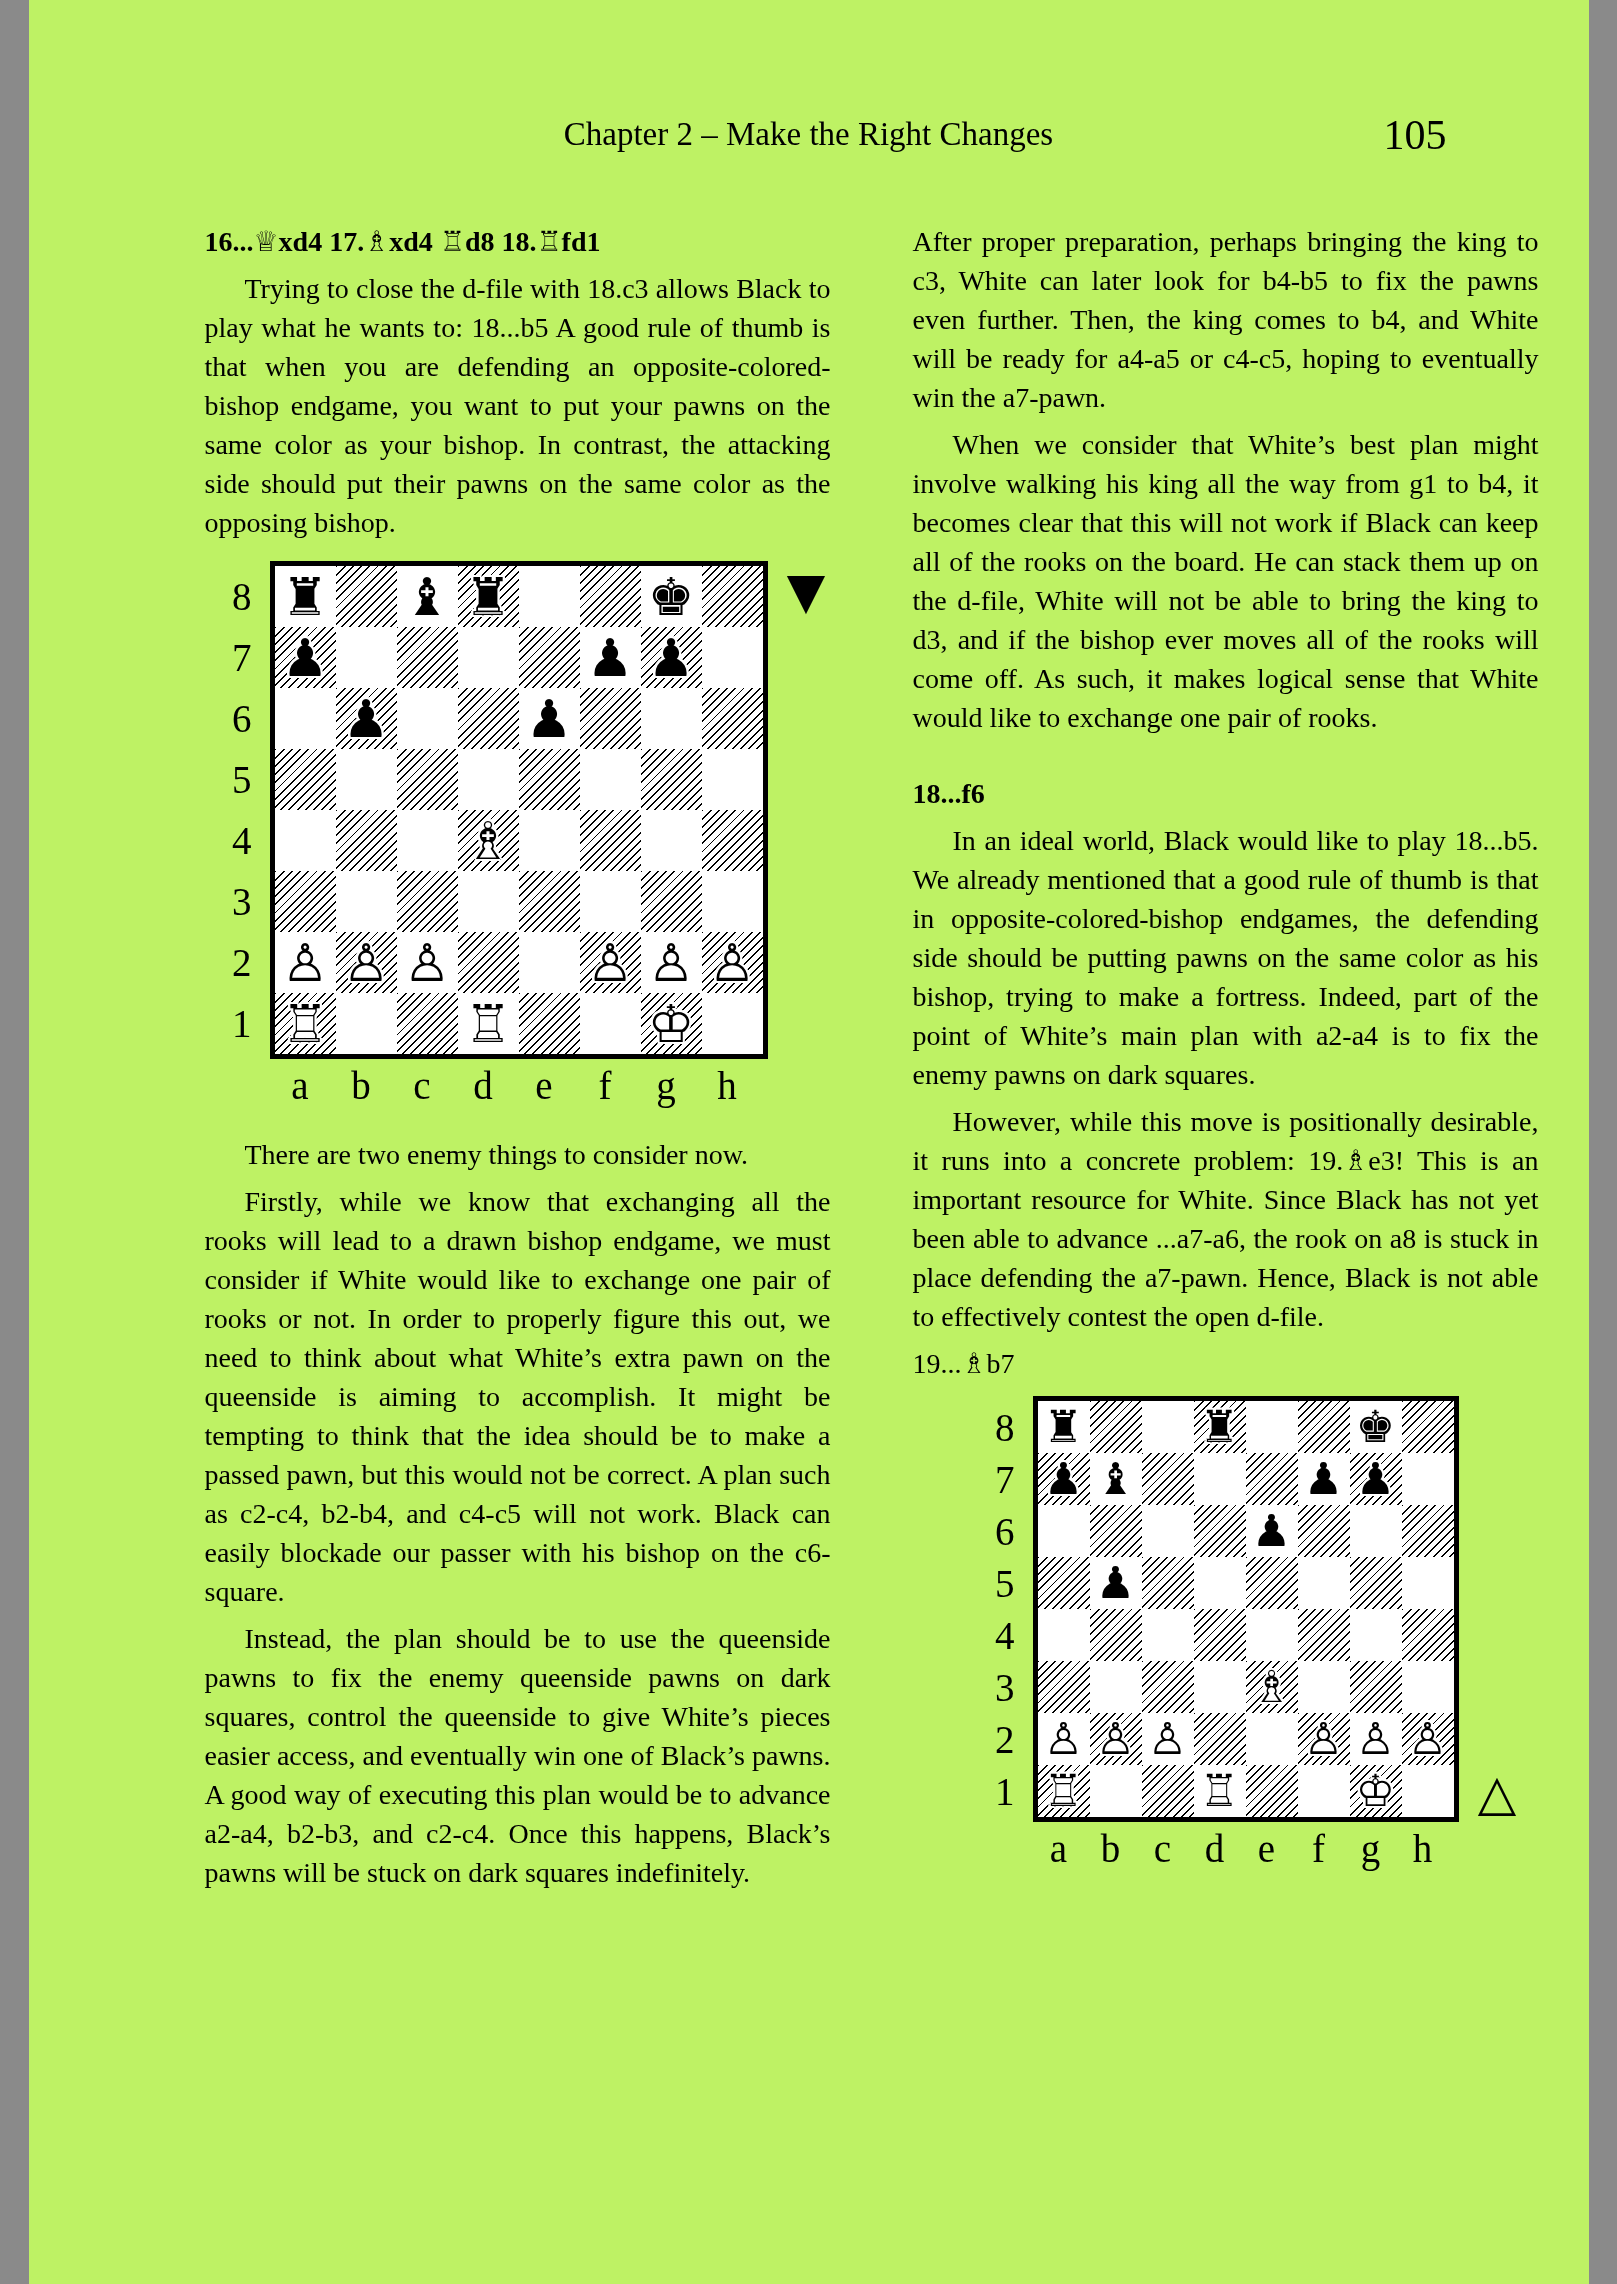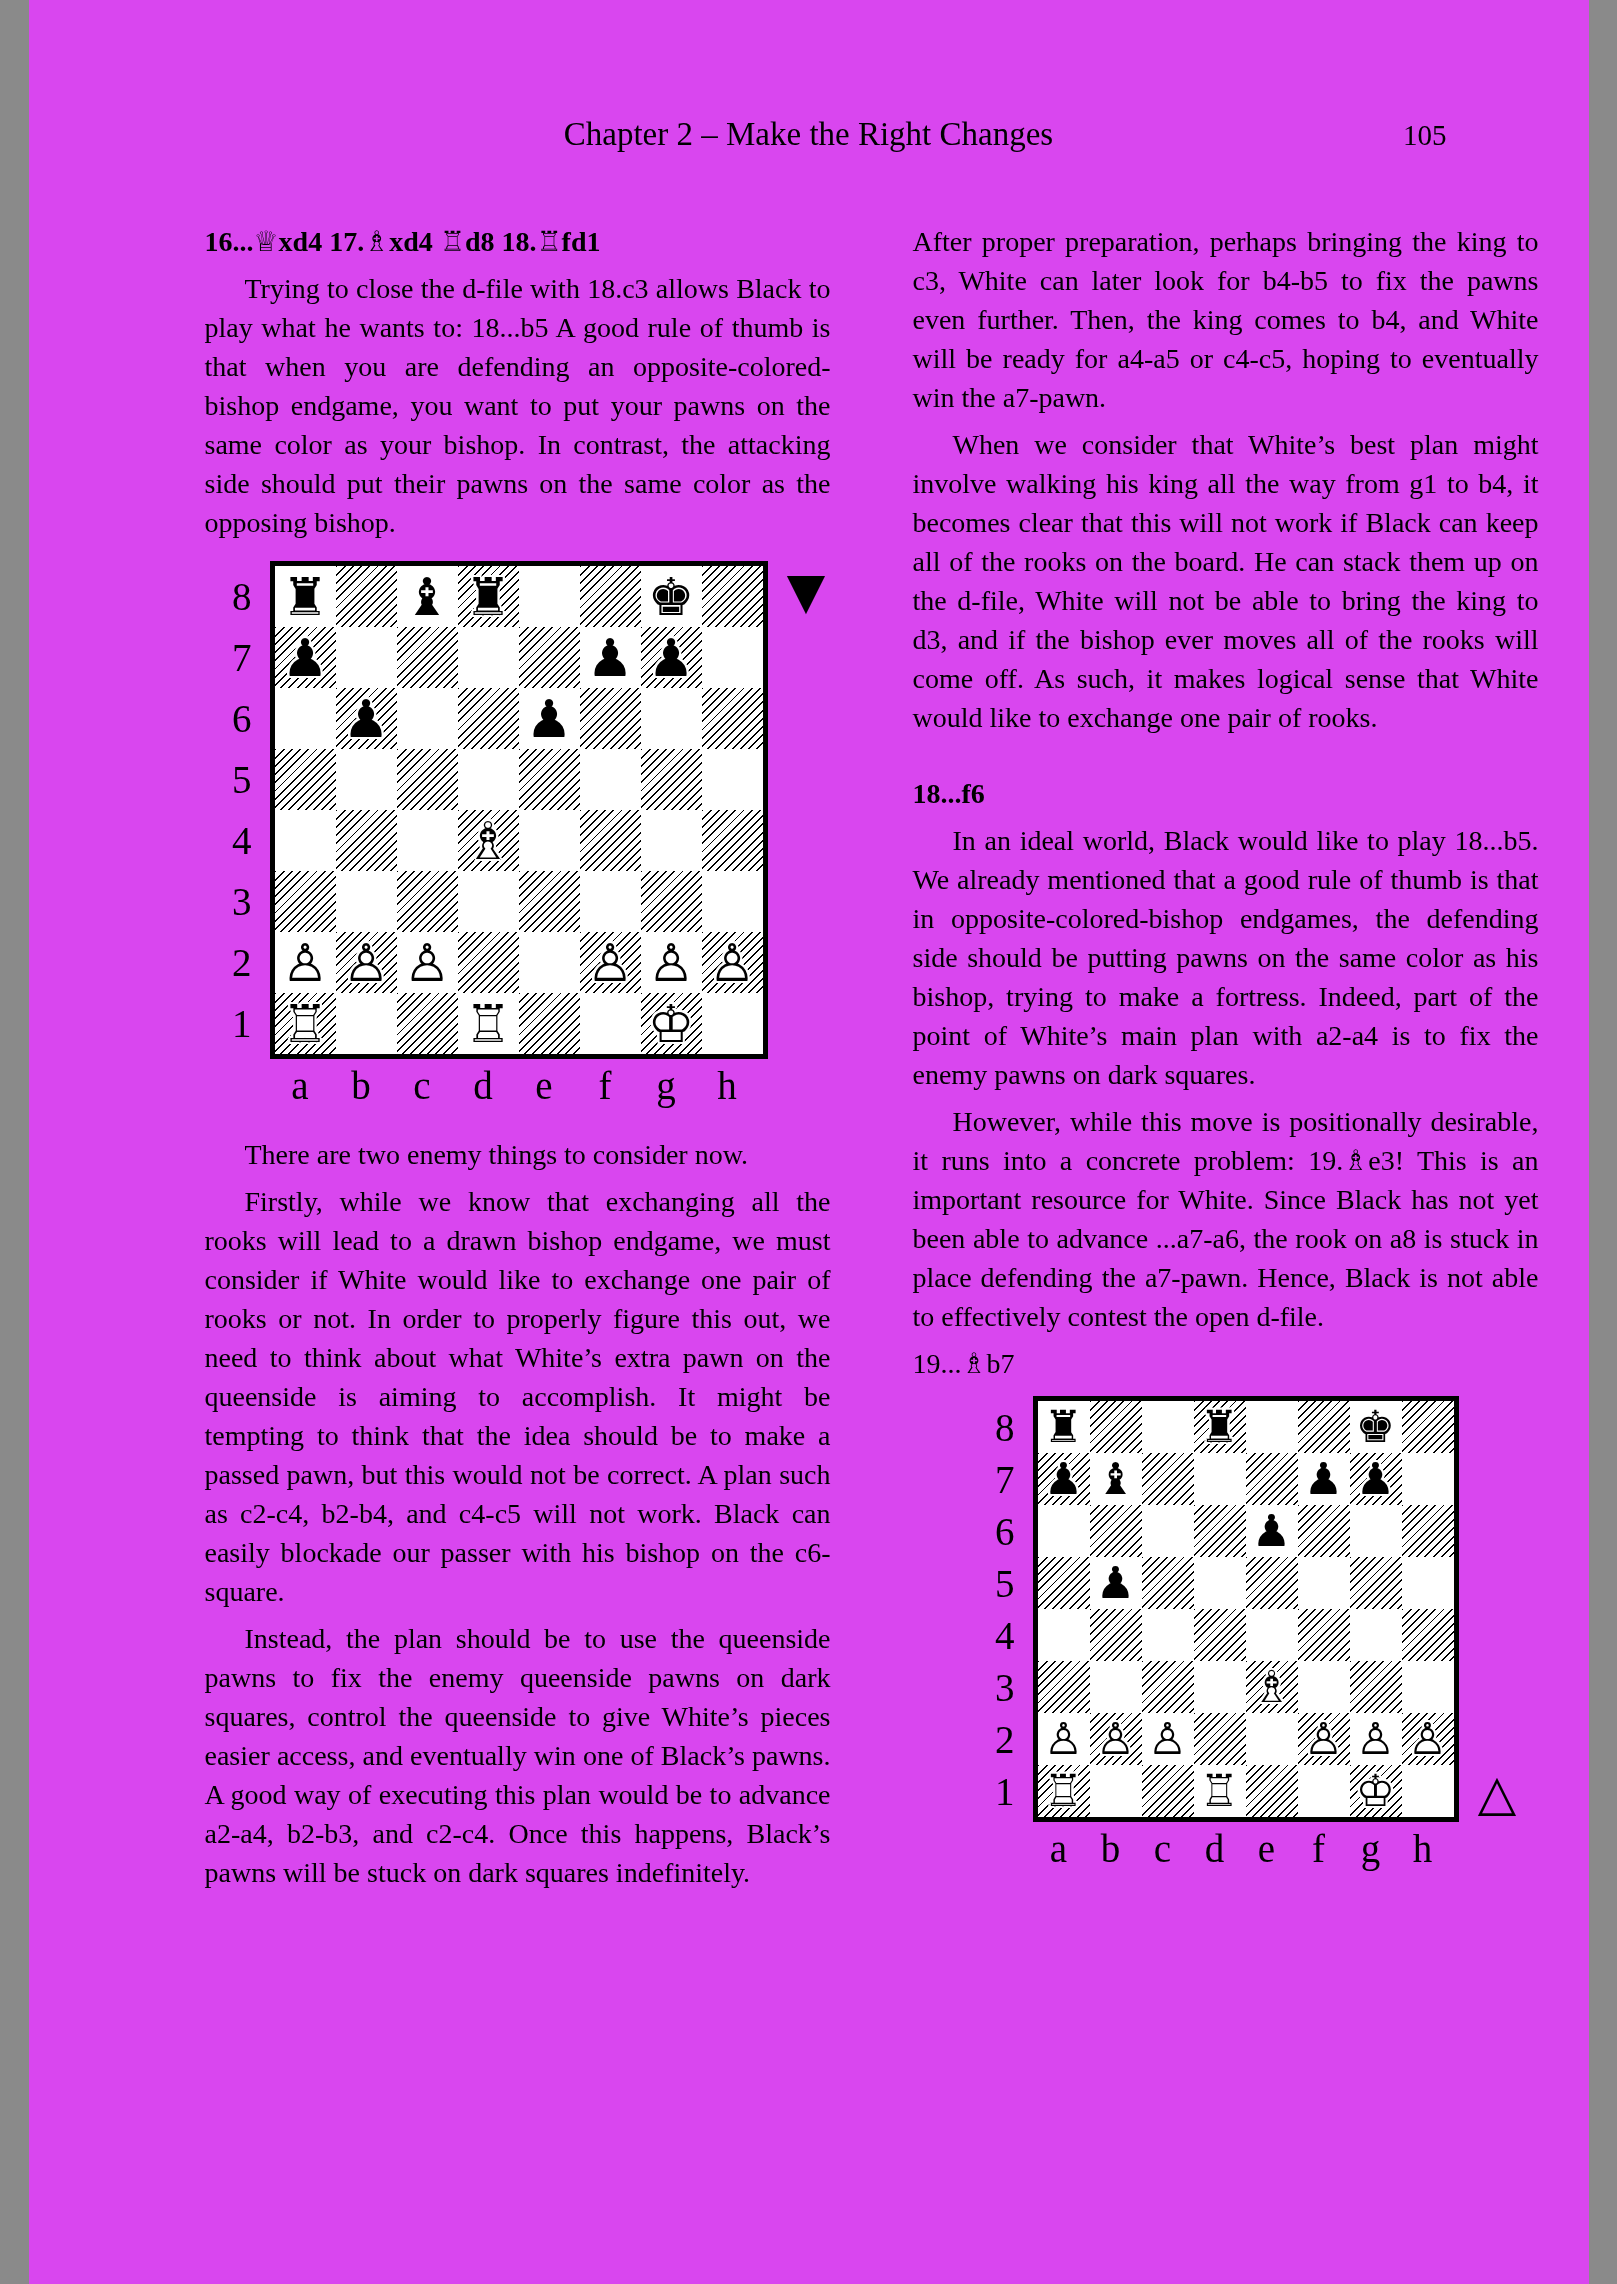--- a/index.html
+++ b/index.html
@@ -1,32 +1,32 @@
 <!DOCTYPE html>
 <html style="font-size:13px"><head>
 <meta charset="utf-8">
 <style>
   html,body{margin:0;padding:0;background:#8a8a8a;}
   .page{
     position:relative;
     width:1560px;height:2284px;
     margin:0 auto;
-    background:#d946ef;
+    background:#bef264;
     color:#000;
     font-family:"Liberation Serif","DejaVu Sans",serif;
   }
   
   .page-header{position:absolute;top:113px;left:0;width:100%;height:48px;}
   .chapter-title{
     position:absolute;left:0;width:100%;text-align:center;
     font-size:33px;line-height:42px;
   }
   .page-number{
     position:absolute;right:142px;top:0.8px;
-    font-size:29px;line-height:42px;
+    font-size:42px;line-height:42px;
   }
   
   .col{
     position:absolute;top:214px;width:642px;
     font-size:28px;line-height:39px;
     text-align:justify;
   }
   .col.left{left:168px;}
   .col.right{left:876px;}
   .col p{margin:8px;}

